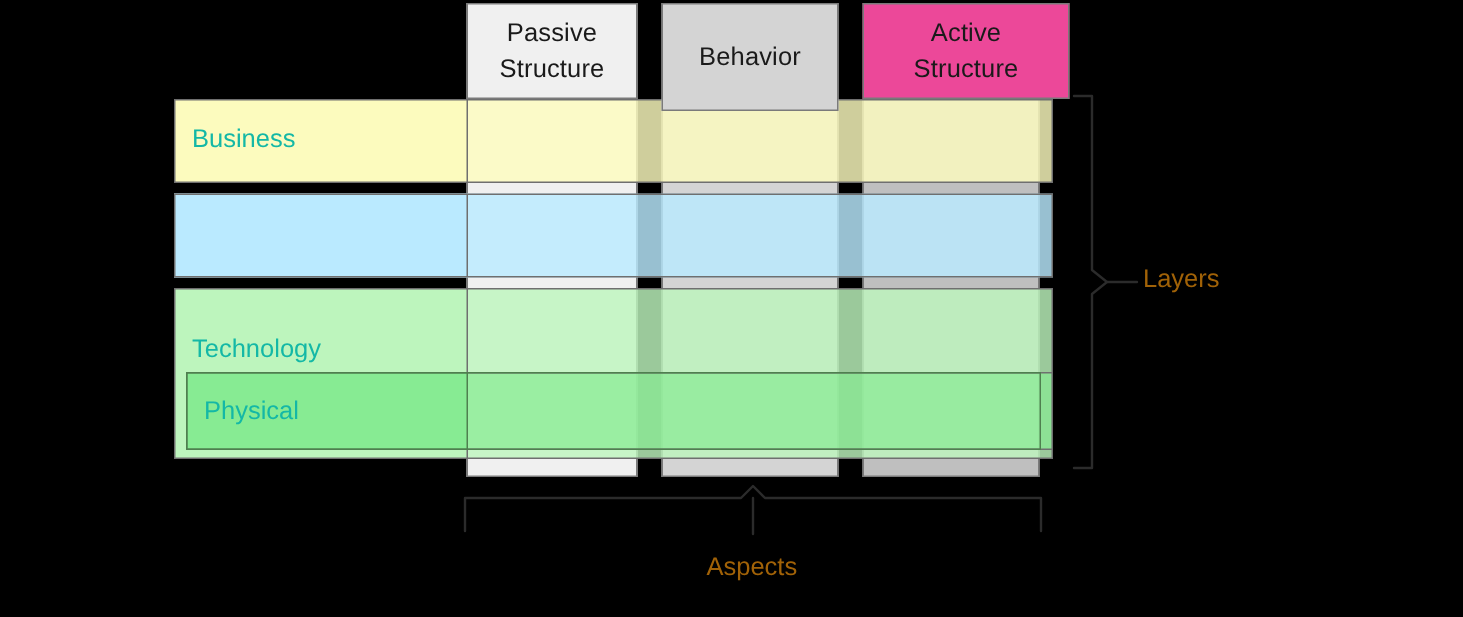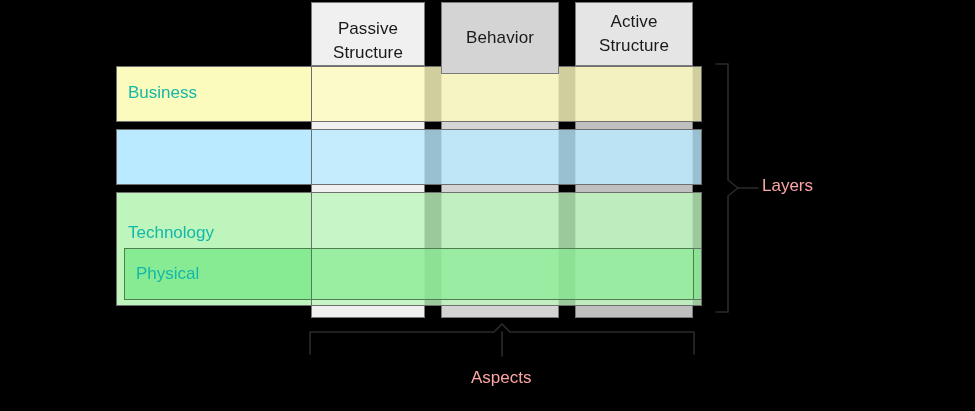--- a/index.html
+++ b/index.html
@@ -66,21 +66,21 @@
 
   
   .bracket-svg { position: absolute; overflow: visible; }
   .bracket-path {
     fill: none;
     stroke: #2b2b2b;
     stroke-width: 1.6;
   }
   .bracket-label {
     position: absolute;
-    color: #fca5a5;
+    color: #a16207;
     font-size: 17px;
     line-height: 20px;
     white-space: nowrap;
   }
 </style>
 </head>
 <body>
 
 <div id="canvas">
 
@@ -97,30 +97,30 @@
   <div class="layer-bar" style="left:116px; top:129px; width:196px; height:56px; background:#baeaff;"></div>
   <div class="layer-bar" style="left:116px; top:192px; width:196px; height:114px; background:#bdf5bd;"></div>
   <div class="layer-bar" style="left:124px; top:248px; width:188px; height:52px; background:#87eb93; border-color:#4f7f4f;"></div>
 
   <div class="physical-outline" style="left:124px; top:248px; width:570px; height:52px;"></div>
 
   <div class="layer-label" style="left:128px; top:83px;">Business</div>
   <div class="layer-label" style="left:128px; top:211px;margin-top:12px;">Technology</div>
   <div class="layer-label" style="left:136px; top:264px;">Physical</div>
 
-  <div class="col-header" style="left:311px; top:2px; width:114px; height:64px; background:#f0f0f0;justify-content:flex-end;">
+  <div class="col-header" style="left:311px; top:2px; width:114px; height:64px; background:#f0f0f0;">
     <span class="ln">Passive</span>
     <span class="ln">Structure</span>
   </div>
 
   <div class="col-header" style="left:441px; top:2px; width:118px; height:72px; background:#d4d4d4;">
     <span class="ln">Behavior</span>
   </div>
 
-  <div class="col-header" style="left:575px; top:2px; width:118px; height:64px; background:#e5e5e5;">
+  <div class="col-header" style="left:575px; top:2px; width:138px; height:64px; background:#ec4899;">
     <span class="ln">Active</span>
     <span class="ln">Structure</span>
   </div>
 
   <svg class="bracket-svg" style="left:714px; top:62px;" width="46" height="252" viewBox="0 0 46 252">
     <path class="bracket-path" d="M 2 2 L 14 2 L 14 118 L 24 126 L 14 134 L 14 250 L 2 250" stroke-linejoin="round" stroke-linecap="round"></path>
     <path class="bracket-path" d="M 24 126 L 44 126" stroke-linecap="round"></path>
   </svg>
   <div class="bracket-label" style="left:762px; top:176px;">Layers</div>
 

